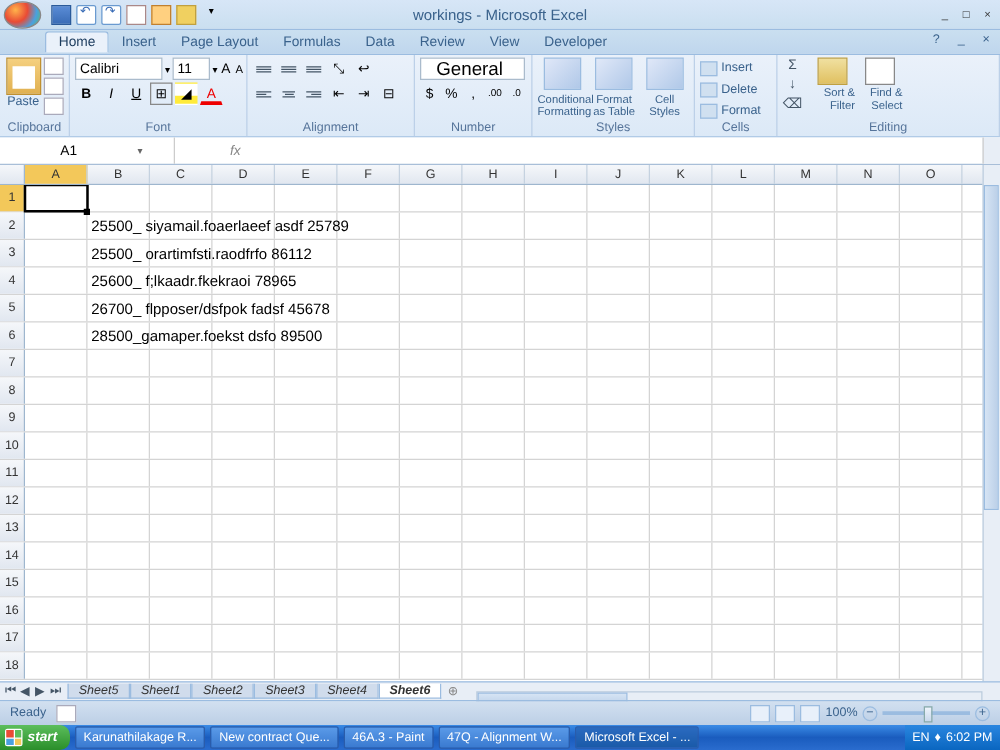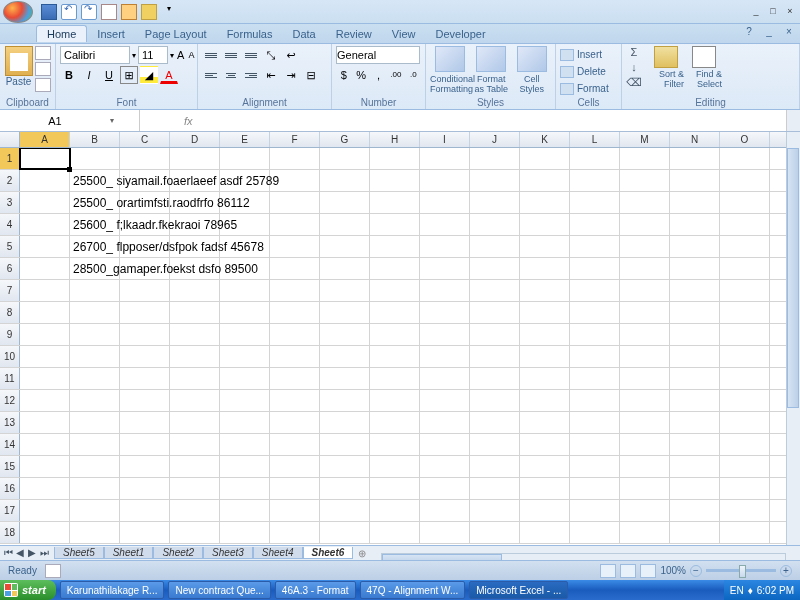--- a/index.html
+++ b/index.html
@@ -44,21 +44,21 @@
 .bold { font-weight: bold; }
 .italic { font-style: italic; }
 .underline { text-decoration: underline; }
 
 .align-group { width: 134px; }
 .align-btn { width: 18px; height: 18px; border: 1px solid transparent; display: inline-flex; flex-direction: column; justify-content: center; gap: 1px; padding: 2px; }
 .align-btn span { height: 1px; background: #456; display: block; }
 .al span { width: 12px; } .ac span { width: 10px; margin: 0 auto; } .ar span { width: 12px; margin-left: auto; }
 
 .number-group { width: 94px; }
-.num-select { width: 84px; height: 18px; font-size: 11px; border: 1px solid #abc; background: #fff; padding-left: 0; }
+.num-select { width: 84px; height: 18px; font-size: 15px; border: 1px solid #abc; background: #fff; padding-left: 12px; }
 
 .styles-group { width: 130px; }
 .style-btn { width: 40px; text-align: center; font-size: 9px; color: #3a628c; }
 .style-icon { width: 30px; height: 26px; margin: 0 auto 2px; background: linear-gradient(135deg, #e0e8f8 0%, #b0c8e8 100%); border: 1px solid #9bbce0; }
 
 .cells-group { width: 66px; }
 .cell-item { font-size: 10px; color: #3a628c; display: flex; align-items: center; gap: 3px; height: 17px; }
 .cell-icn { width: 14px; height: 12px; background: #d0e0f0; border: 1px solid #9bbce0; }
 
 .editing-group { flex: 1; }
@@ -128,20 +128,21 @@
   <div class="office-btn"></div>
   <div class="qat">
     <span class="qat-icon save-icon"></span>
     <span class="qat-icon undo-icon"></span>
     <span class="qat-icon redo-icon"></span>
     <span class="qat-icon" style="background:#fff;border:1px solid #a88;"></span>
     <span class="qat-icon" style="background:#ffd080;border:1px solid #c08030;"></span>
     <span class="qat-icon" style="background:#f0d060;border:1px solid #c0a040;"></span>
     <span class="qat-icon" style="font-size:8px;text-align:center;">▾</span>
   </div>
+  <div class="title">workings - Microsoft Excel</div>
   <div class="win-controls">
     <span class="win-btn">_</span>
     <span class="win-btn">□</span>
     <span class="win-btn">×</span>
   </div>
 </div>
 
 <div class="tabs">
   <div class="tab active">Home</div>
   <div class="tab">Insert</div>
@@ -716,21 +717,21 @@
         <span></span>
         <span></span>
         <span></span>
         <span></span>
       </span>
     <span>start</span>
   </div>
   <div id="task-items" style="display:flex;">
       <div class="task-item">Karunathilakage R...</div>
       <div class="task-item">New contract Que...</div>
-      <div class="task-item">46A.3 - Format</div>
+      <div class="task-item">46A.3 - Paint</div>
       <div class="task-item">47Q - Alignment W...</div>
       <div class="task-item active">Microsoft Excel - ...</div>
     </div>
   <div class="tray">
     <span>EN</span>
     <span>♦</span>
     <span>6:02 PM</span>
   </div>
 </div>
 

